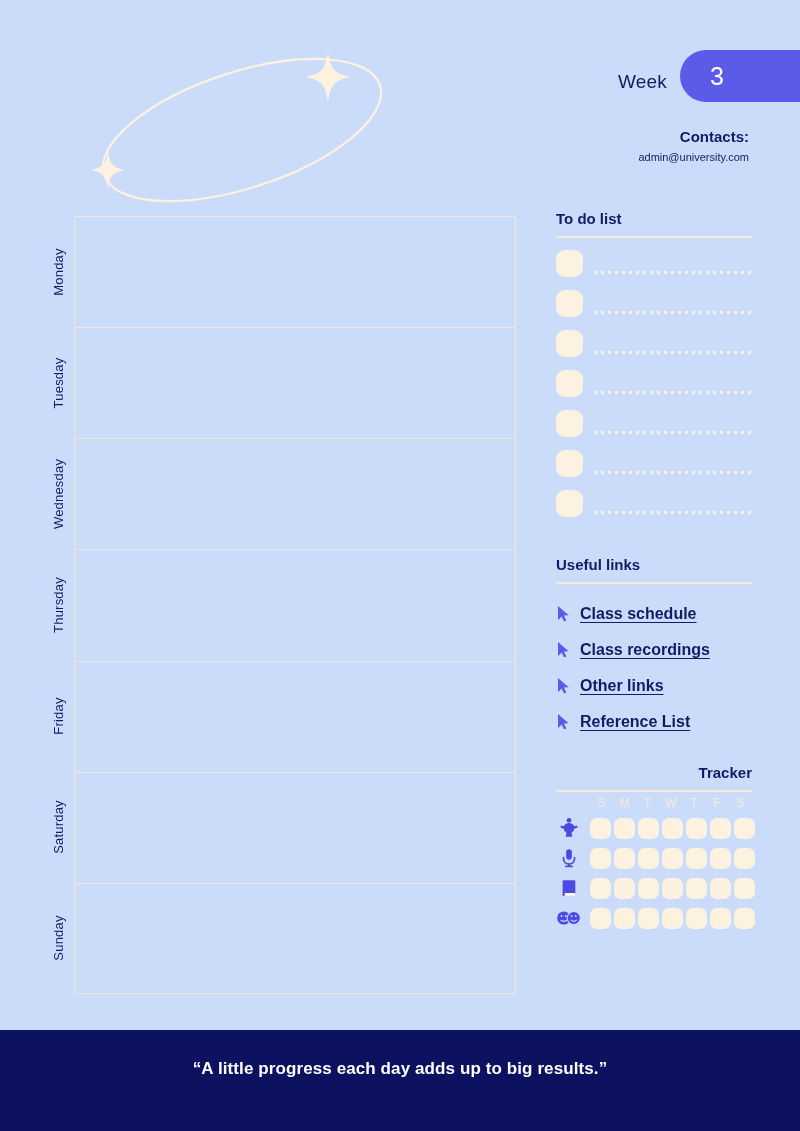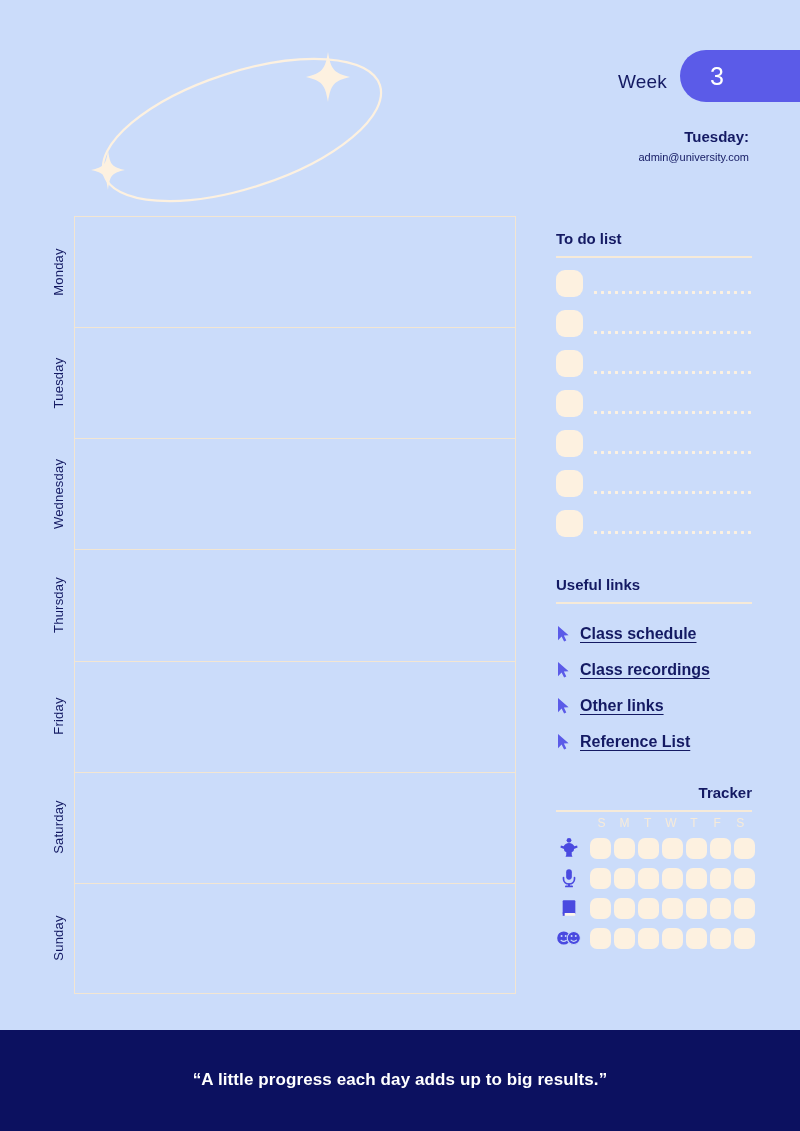--- a/index.html
+++ b/index.html
@@ -138,21 +138,20 @@
   }
   .day-row:last-child .day-box {
     border-bottom-width: 1.5px;
   }
 
   
   .side {
     position: absolute;
     left: 556px; top: 210px;
     width: 196px;
-    margin-top: 20px;
   }
   .section-head {
     font-size: 15px;
     font-weight: bold;
     color: #141a63;
     margin: 0 0 9px 0;
   }
   .rule {
     height: 2px;
     background: #f6ead8;
@@ -241,21 +240,21 @@
   
   .footer {
     position: absolute;
     left: 0; top: 1030px;
     width: 800px; height: 101px;
     background: #0c1160;
     color: #ffffff;
     text-align: center;
   }
   .quote {
-    margin: 16px;
+    margin: 5px;
     padding-top: 24px;
     font-size: 17px;
     font-weight: bold;
     letter-spacing: 0.1px;
   }
   .author {
     margin: 0;
     padding-top: 12px;
     font-size: 13px;
     font-weight: bold;
@@ -275,21 +274,21 @@
   </div>
 
   <div class="week-row">
     <span class="week-label">Week</span>
     <div class="week-pill">
       <span class="week-num">3</span>
     </div>
   </div>
 
   <div class="contacts">
-    <span class="contacts-label">Tuesday:</span>
+    <span class="contacts-label">Contacts:</span>
     <span class="contacts-value">admin@university.com</span>
   </div>
 </div>
 
 <div class="days">
 
   <div class="day-row">
     <div class="day-label-cell">
       <span class="day-label">Monday</span>
     </div>

